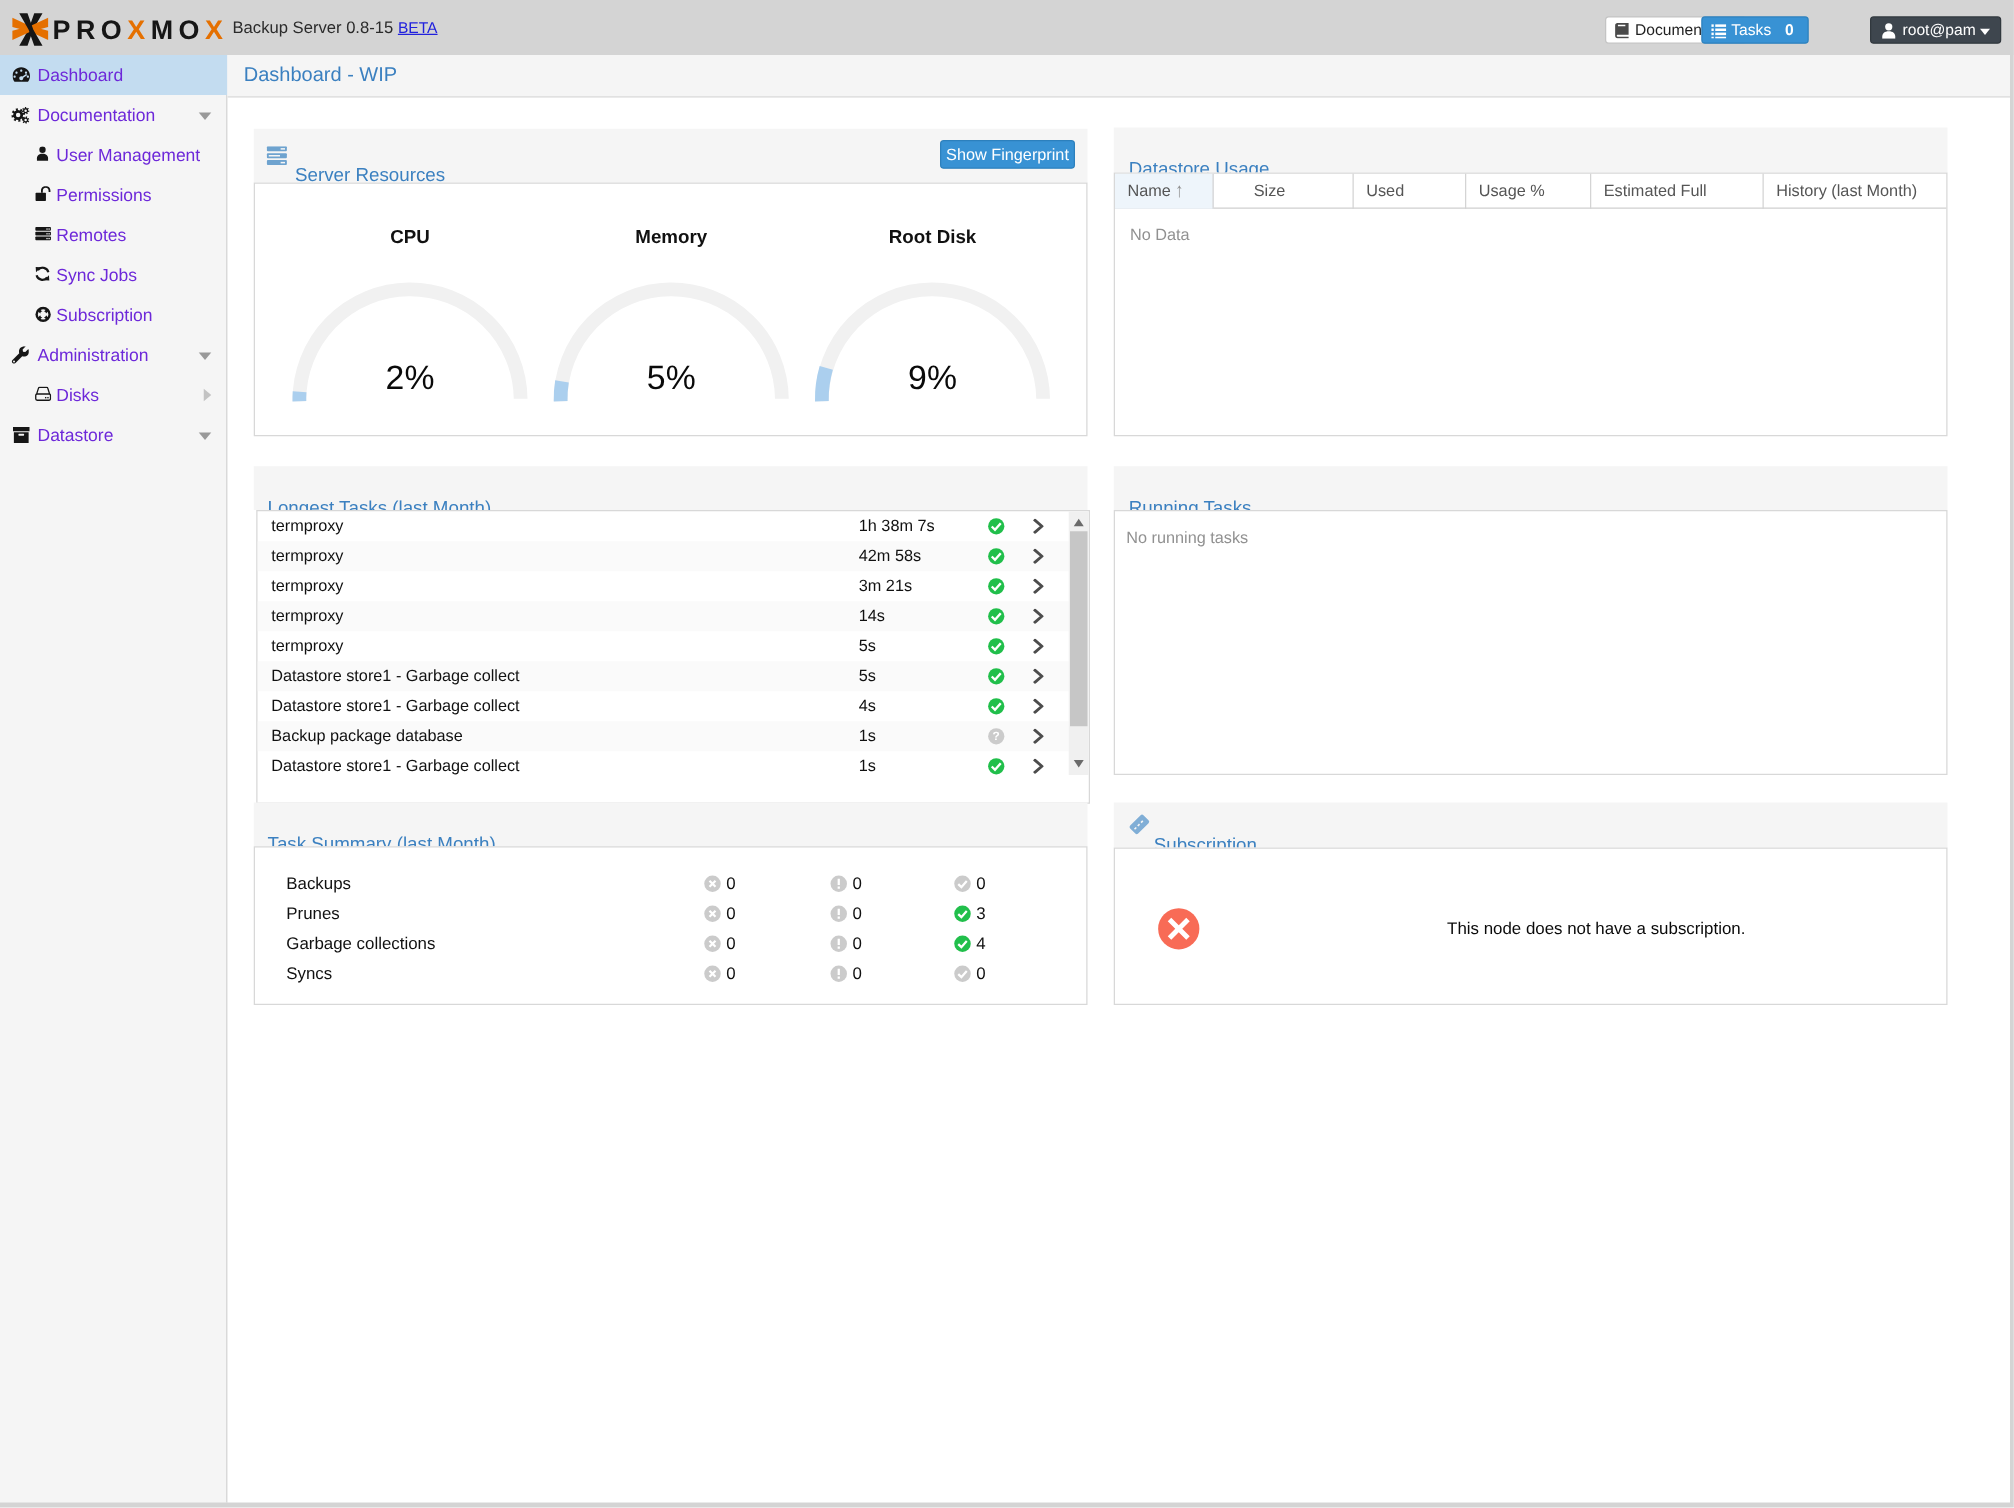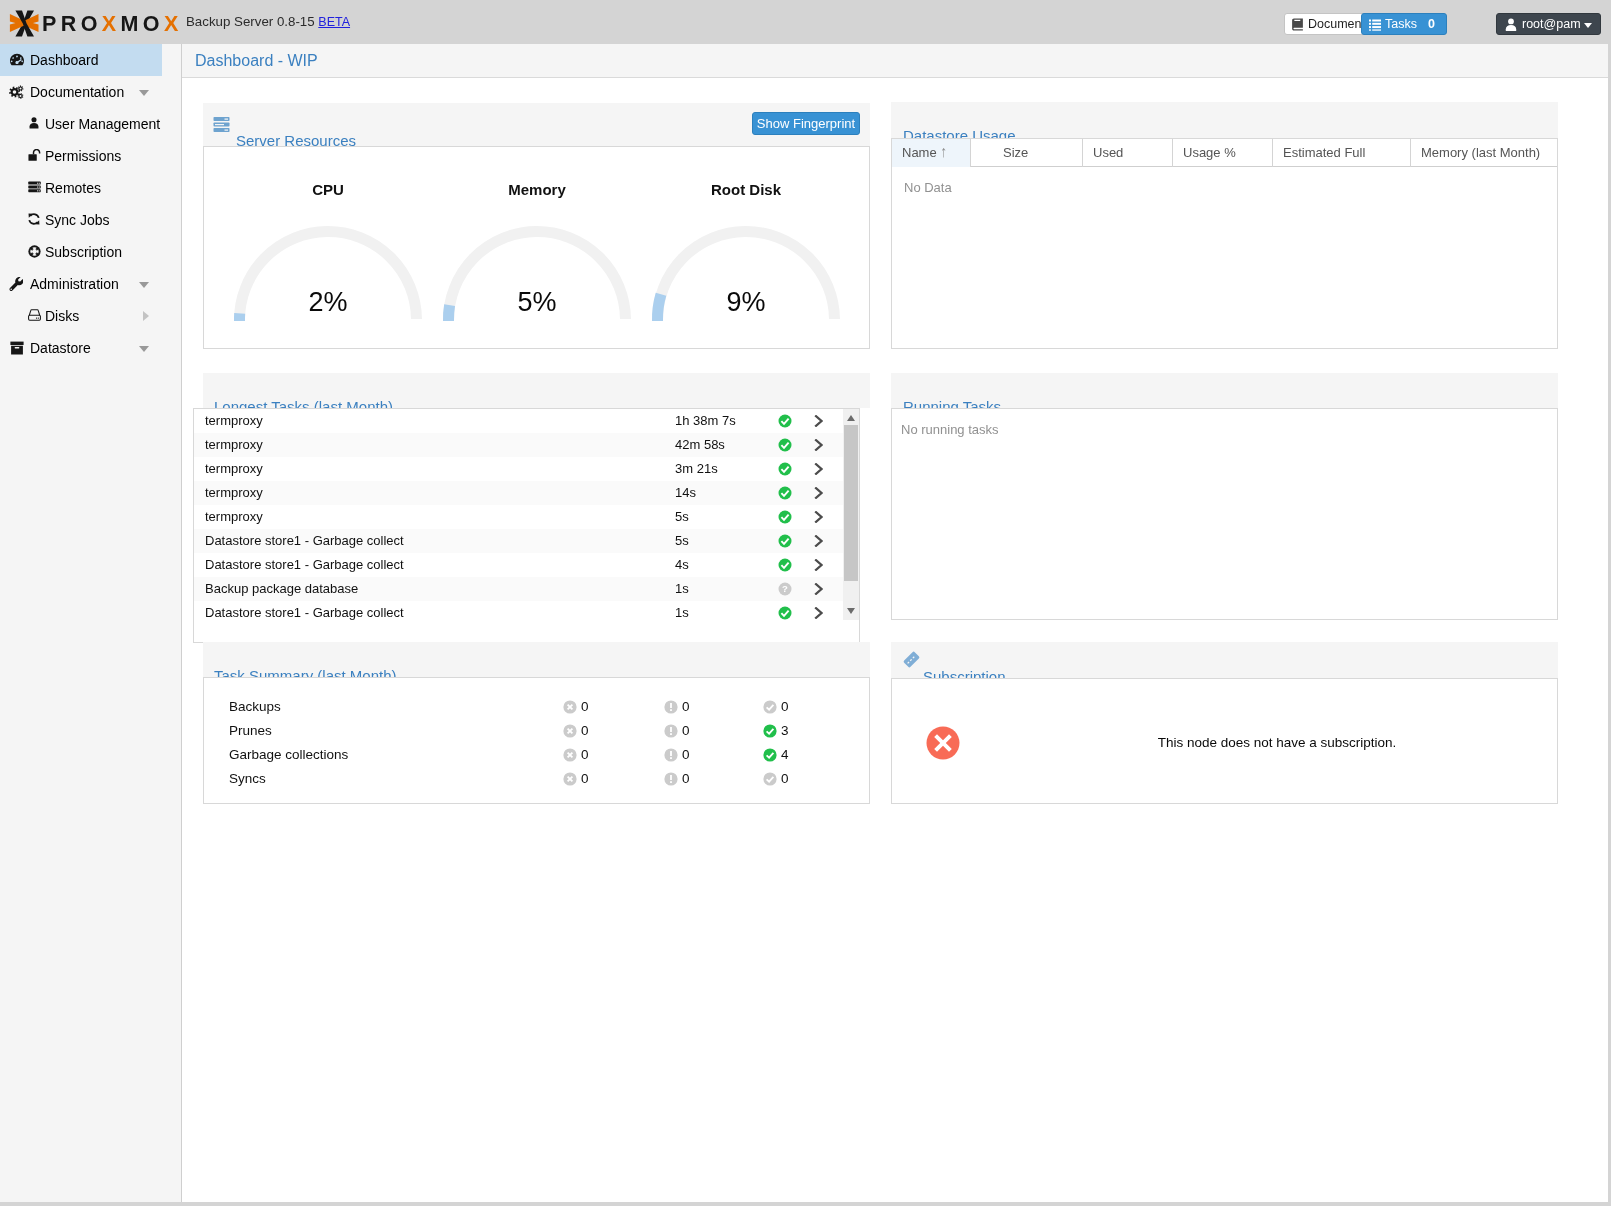--- a/index.html
+++ b/index.html
@@ -9,21 +9,21 @@
 
 
 #topbar { position:absolute; left:0; top:0; width:1611px; height:44px; background:#d4d4d4; }
 #brand { position:absolute; left:186px; top:0; height:44px; line-height:44px; font-size:13.3px; color:#2b2b2b; }
 #brand a { font-size:12.5px; }
 #brand a { color:#2121dd; }
 .tbtn { position:absolute; top:13px; height:22px; border-radius:3px; font-size:12.5px; line-height:20px; }
 
 
 #sidebar { position:absolute; left:0; top:44px; width:182px; height:1158px; background:#f5f5f5; border-right:1px solid #cfcfcf; }
-.nav { position:absolute; left:0; width:162px; height:32px; line-height:32px; font-size:14px; color:#000000; }
+.nav { position:absolute; left:0; width:182px; height:32px; line-height:32px; font-size:14px; color:#6d28d9; }
 .nav.sel { background:#c3dcf0; }
 .nav .txt { position:absolute; left:30px; top:0; }
 .nav .txt2 { position:absolute; left:45px; top:0; }
 .nav svg { position:absolute; top:9px; }
 .caret-d { position:absolute; right:13px; top:14px; width:0; height:0; border-left:5.5px solid transparent; border-right:5.5px solid transparent; border-top:6px solid #999; }
 .caret-r { position:absolute; right:13px; top:11px; width:0; height:0; border-top:5.5px solid transparent; border-bottom:5.5px solid transparent; border-left:6px solid #c3c3c3; }
 
 
 #content { position:absolute; left:182px; top:44px; width:1426px; height:1158px; background:#fff; }
 #wipbar { position:absolute; left:0; top:0; width:1426px; height:34px; background:#f5f5f5; border-bottom:1px solid #dadada; line-height:33px; font-size:16px; color:#3b80c0; padding-left:13px; }
@@ -233,29 +233,29 @@
     <div class="panel-hd" style="left:709px;top:58px;width:667px;height:36px;">
       <span class="panel-title" style="position:absolute;left:12px;top:9px;">Datastore Usage</span>
     </div>
     <div class="panel-bd" style="left:709px;top:94px;width:667px;height:211px;">
       <div style="position:absolute;left:0;top:0;height:28px;width:665px;font-size:13px;color:#555;border-bottom:1px solid #cfcfcf;">
         <div style="position:absolute;left:0;top:0;width:79px;height:28px;background:#eef5fb;border-right:1px solid #d4d4d4;line-height:27px;padding-left:10px;">Name <span style="color:#8e8e8e;font-size:13px;display:inline-block;transform:scaleY(1.25);transform-origin:60% 60%;">↑</span></div>
         <div style="position:absolute;left:101px;top:0;width:90px;height:28px;border-right:1px solid #d4d4d4;line-height:27px;padding-left:10px;">Size</div>
         <div style="position:absolute;left:191px;top:0;width:90px;height:28px;border-right:1px solid #d4d4d4;line-height:27px;padding-left:10px;">Used</div>
         <div style="position:absolute;left:281px;top:0;width:100px;height:28px;border-right:1px solid #d4d4d4;line-height:27px;padding-left:10px;">Usage %</div>
         <div style="position:absolute;left:381px;top:0;width:138px;height:28px;border-right:1px solid #d4d4d4;line-height:27px;padding-left:10px;">Estimated Full</div>
-        <div style="position:absolute;left:519px;top:0;width:146px;height:28px;line-height:27px;padding-left:10px;">Memory (last Month)</div>
+        <div style="position:absolute;left:519px;top:0;width:146px;height:28px;line-height:27px;padding-left:10px;">History (last Month)</div>
       </div>
       <div style="position:absolute;left:12px;top:41px;font-size:13px;color:#919191;">No Data</div>
     </div>
 
     <div class="panel-hd" style="left:21px;top:329px;width:667px;height:35px;">
       <span class="panel-title" style="position:absolute;left:11px;top:9px;">Longest Tasks (last Month)</span>
     </div>
-    <div class="panel-bd" style="left:11px;top:364px;width:667px;height:235px;overflow:hidden;" id="ltgrid">
+    <div class="panel-bd" style="left:23px;top:364px;width:667px;height:235px;overflow:hidden;" id="ltgrid">
       <div class="trow" style="top:0px">
           <span class="tname">termproxy</span>
           <span class="tdur">1h 38m 7s</span>
           <svg class="ticon" width="14" height="14" viewBox="0 0 14 14">
             <circle cx="7" cy="7" r="6.5" fill="#21bf4b"></circle>
             <path d="M3.4 7.2 L6 9.8 L10.6 4.6" stroke="#fff" stroke-width="1.9" fill="none"></path>
           </svg>
           <svg class="tchev" width="9" height="12" viewBox="0 0 9 12">
             <path d="M1.2 0.5 L7.5 6 L1.2 11.5" stroke="#4c4c4c" stroke-width="2.3" fill="none"></path>
           </svg>

